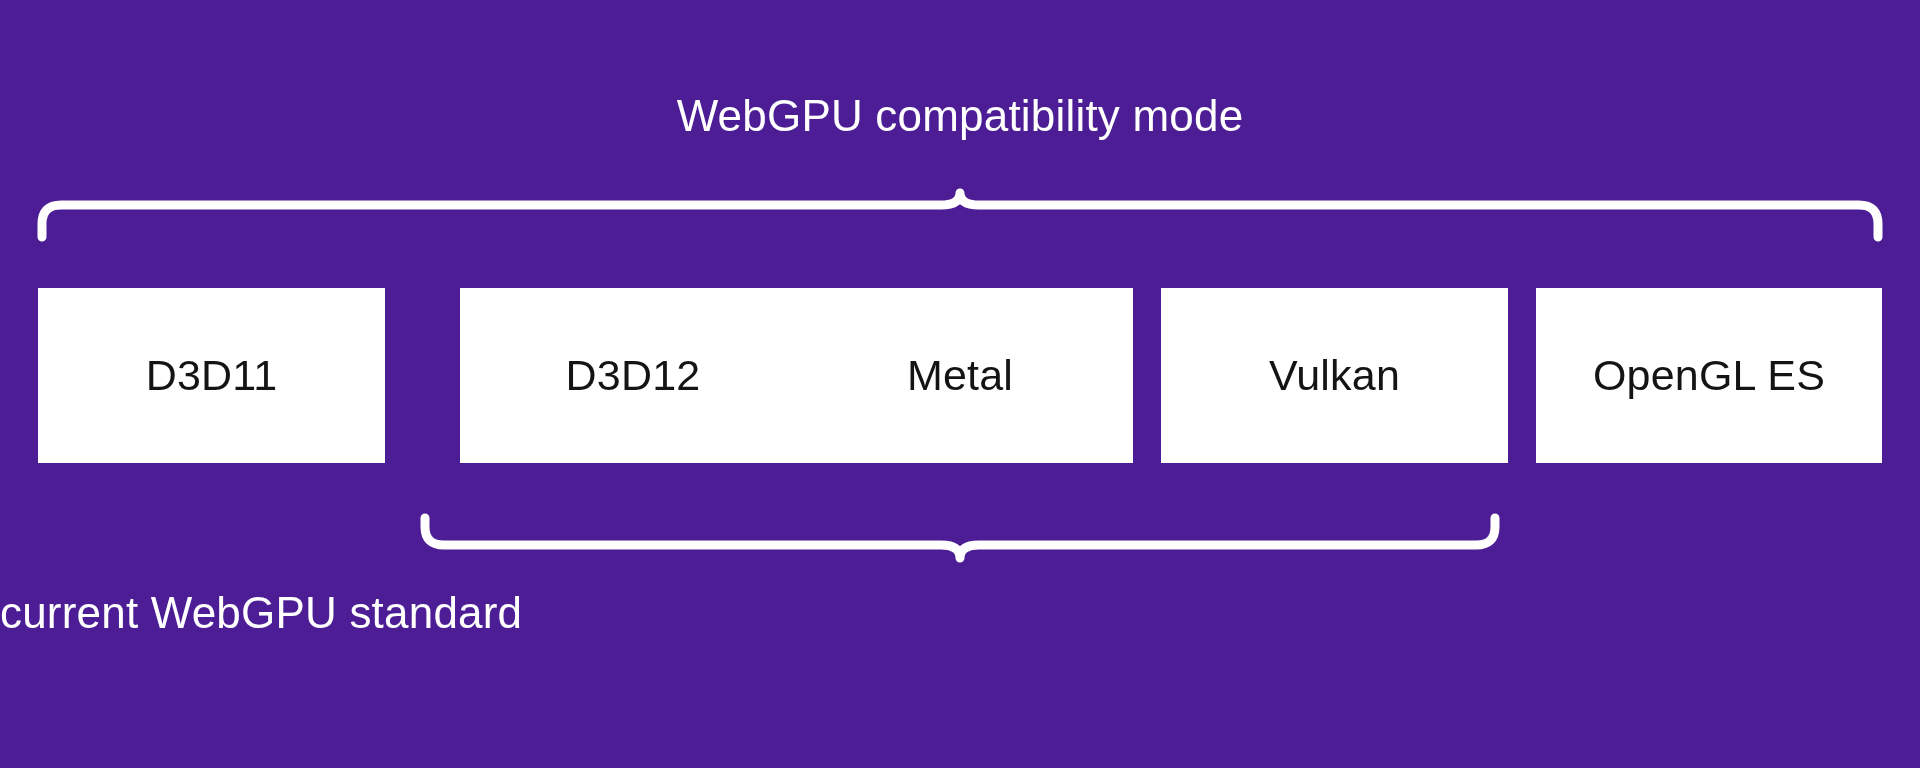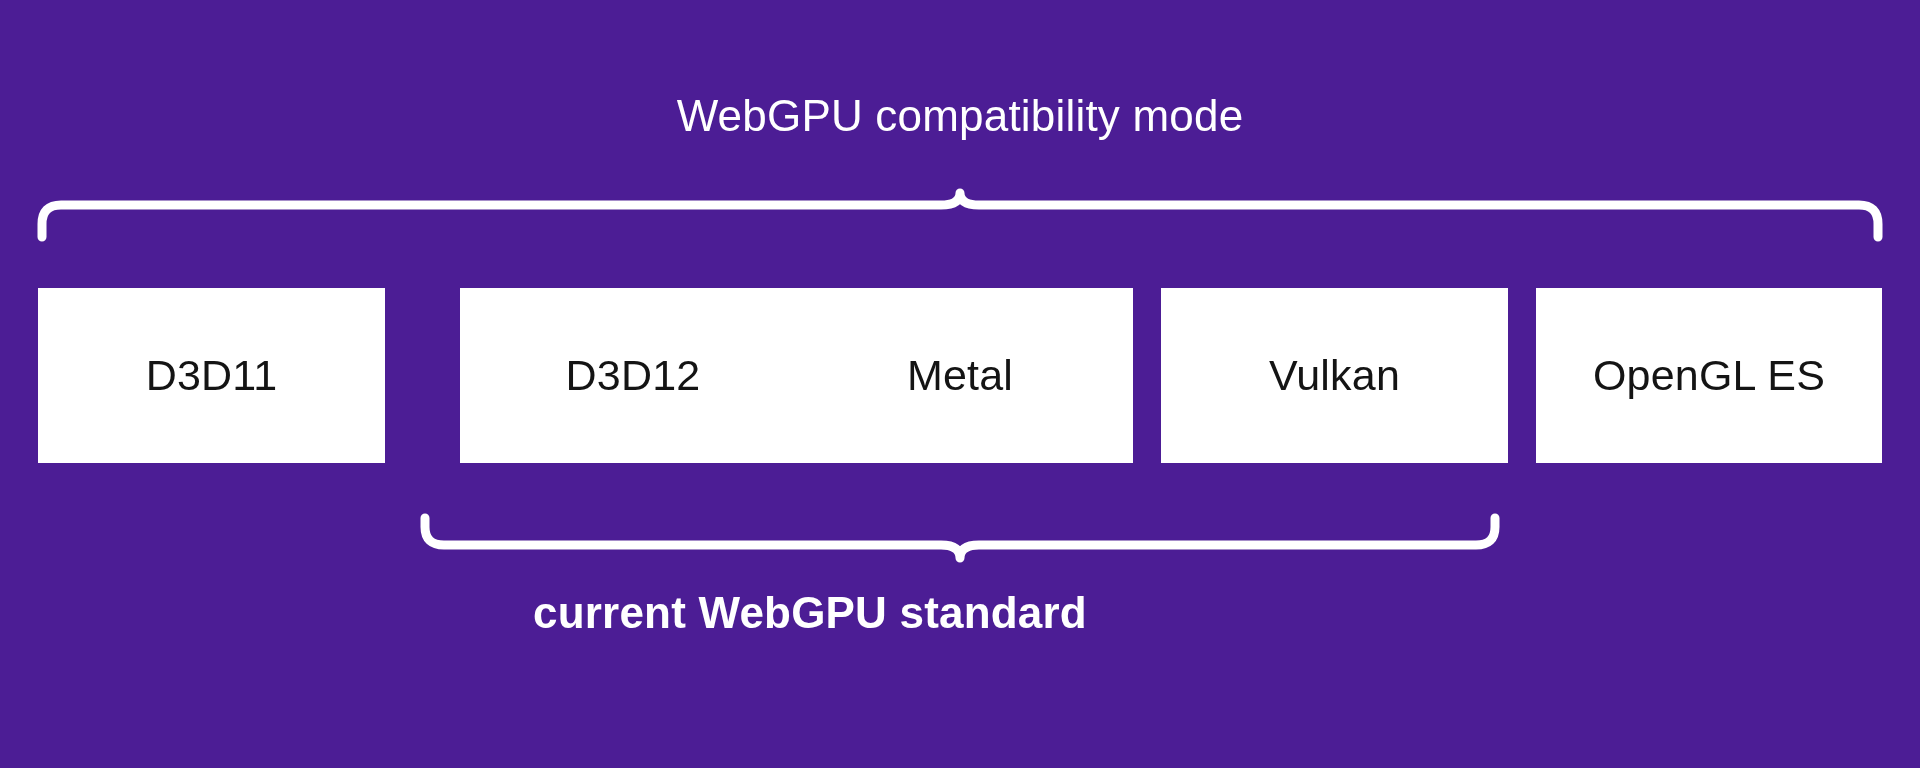--- a/index.html
+++ b/index.html
@@ -34,24 +34,24 @@
     line-height: 60px;
     white-space: nowrap;
   }
 
   
   .bottom-label {
     position: absolute;
     left: 0;
     top: 583px;
     width: 1620px;
-    text-align: center;
+    text-align: left;
     color: #ffffff;
     font-size: 44px;
-    font-weight: 700;
+    font-weight: 400;
     letter-spacing: 0.2px;
     line-height: 60px;
     white-space: nowrap;
   }
 
   
   .brace-svg {
     position: absolute;
     pointer-events: none;
   }

